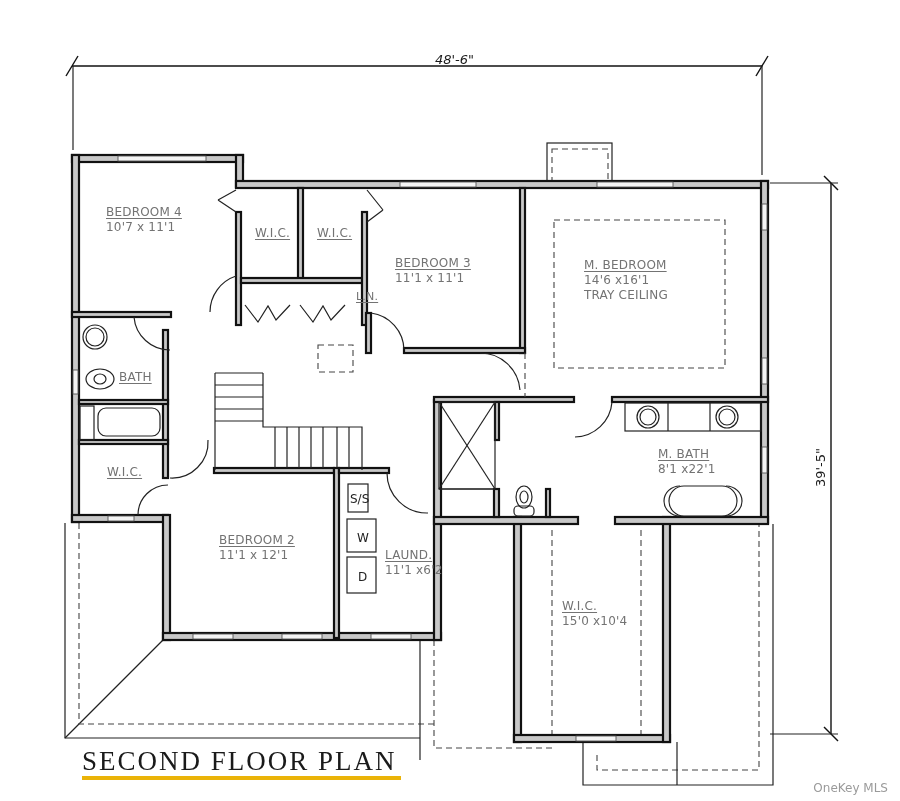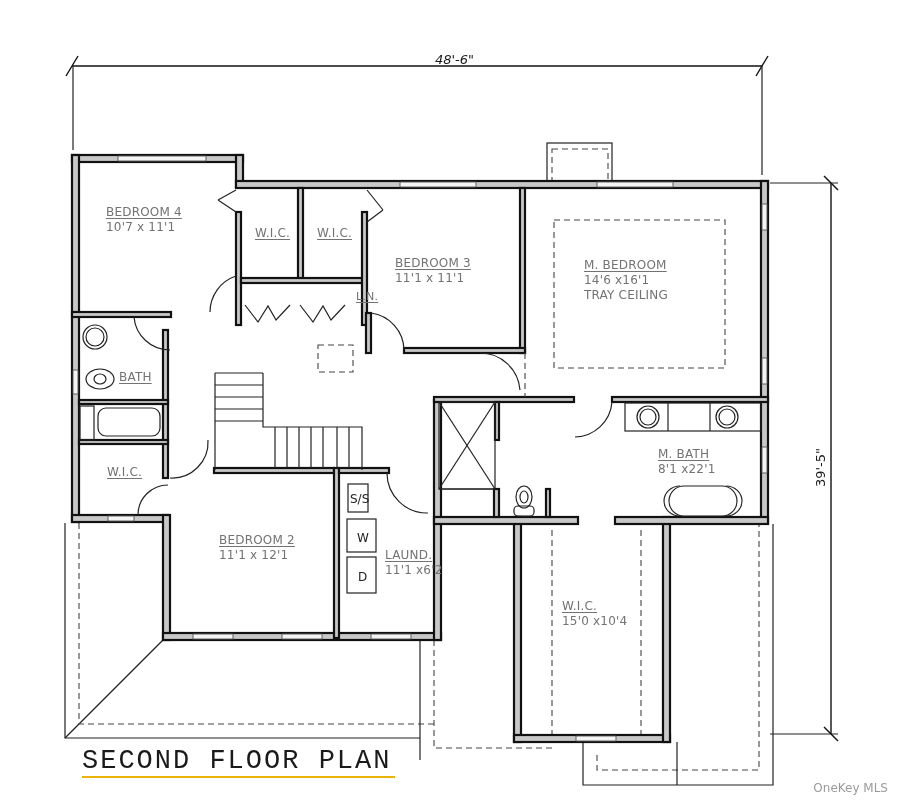--- a/index.html
+++ b/index.html
@@ -9,22 +9,22 @@
   .wall { fill: #c8c8c8; stroke: #111; stroke-width: 2.2; }
   .thin { fill: none; stroke: #222; stroke-width: 1.2; }
   .dash { fill: none; stroke: #444; stroke-width: 1.1; stroke-dasharray: 6 4; }
   .dim { fill: none; stroke: #111; stroke-width: 1.4; }
   .win { fill: #f4f4f4; stroke: #555; stroke-width: 0.9; }
   .lbl { position: absolute; font-family: "DejaVu Sans", sans-serif; color: #737373;
          font-size: 12px; line-height: 15px; letter-spacing: 0.2px; }
   .lbl .name { text-decoration: underline; text-underline-offset: 2px; display: block; }
   .lbl .size { display: block; }
   .title { position: absolute; left: 82px; top: 746px; font-size: 27px; letter-spacing: 2px;
-           color: #1a1a1a; font-family: Liberation Mono, monospace; font-weight: 300;
-           border-bottom: 2px solid #eab308; line-height: 30px; padding-right: 4px; }
+           color: #1a1a1a; font-family: Liberation Serif, serif; font-weight: 300;
+           border-bottom: 4px solid #eab308; line-height: 30px; padding-right: 4px; }
   .subtitle { position: absolute; left: 84px; top: 781px; font-size: 11px; color: #1a1a1a; margin-top: 29px; }
   .dimtext { position: absolute; font-size: 13px; color: #1a1a1a; font-style: italic; }
   .dimtext-v { position: absolute; font-size: 13px; color: #1a1a1a; transform: rotate(-90deg); transform-origin: left top; }
   .watermark { position: absolute; right: 12px; bottom: 6px; font-size: 12px; color: #9a9a9a; margin-top: 36px; }
   .tiny { position: absolute; font-size: 12px; color: #222; }
 </style>
 </head>
 <body>
 
 <svg width="900" height="801" viewBox="0 0 900 801">

